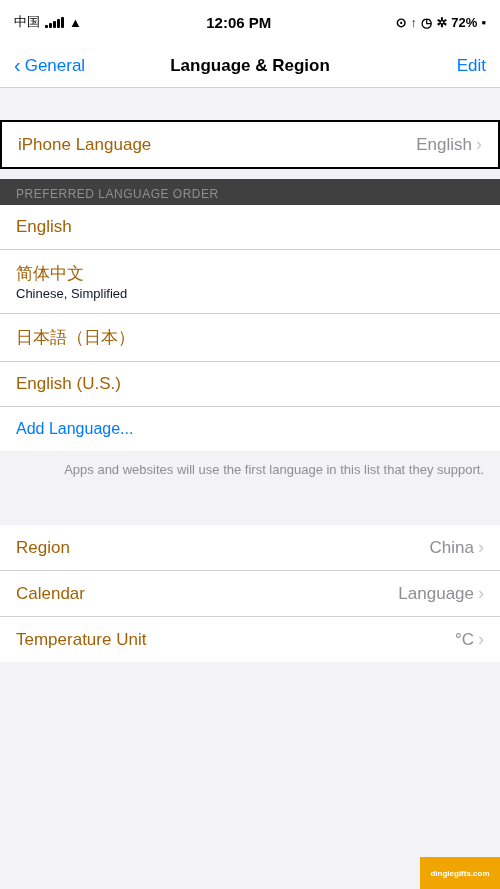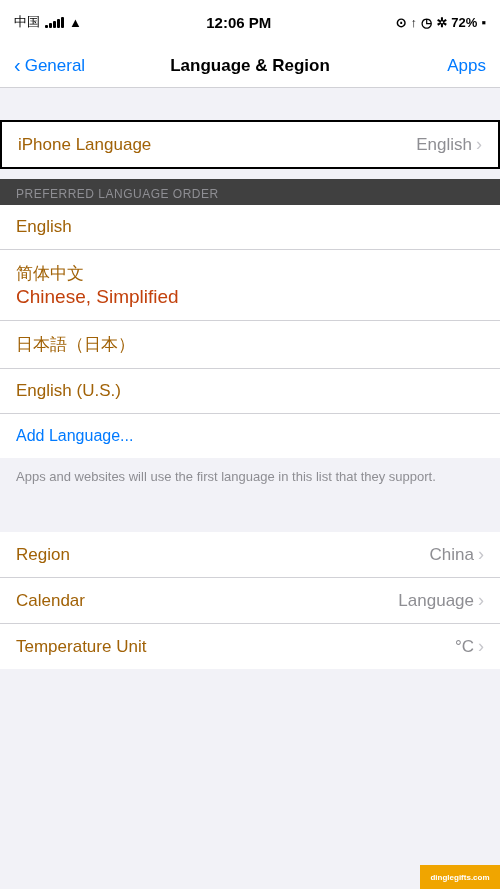--- a/index.html
+++ b/index.html
@@ -131,22 +131,22 @@
       flex-direction: column;
       gap: 1px;
     }
 
     .list-item-title {
       font-size: 17px;
       color: #a16207;
     }
 
     .list-item-subtitle {
-      font-size: 19px;
-      color: #c2410c;
+      font-size: 13px;
+      color: #0f172a;
     }
 
     .list-item-right {
       display: flex;
       align-items: center;
       gap: 4px;
       color: #8e8e93;
       font-size: 17px;
     }
 
@@ -167,29 +167,30 @@
       margin: 16px 0 0 0;
       background-color: #ffffff;
     }
 
     .footer-text {
       background-color: #f2f2f7;
       padding: 10px 16px;
       font-size: 13px;
       color: #8e8e93;
       line-height: 1.4;
+      text-align: right;
     }
 
     
     .watermark {
       position: absolute;
       bottom: 0;
       right: 0;
       width: 80px;
-      height: 24px;
+      height: 32px;
       background-color: #f0a500;
       display: flex;
       align-items: center;
       justify-content: center;
     }
 
     .watermark-text {
       font-size: 8px;
       color: #ffffff;
       text-align: center;
@@ -241,21 +242,21 @@
     <span>▪</span>
   </div>
 </div>
 
 <div class="nav-bar relative-nav">
   <div class="nav-back">
     <span class="nav-back-chevron">‹</span>
     <span>General</span>
   </div>
   <div class="nav-title">Language &amp; Region</div>
-  <div class="nav-edit">Apps</div>
+  <div class="nav-edit">Edit</div>
 </div>
 
 <div style="background:#f2f2f7; padding: 16px 0 0 0;">
   <div class="iphone-language-section">
     <div class="list-item">
       <span class="list-item-title">iPhone Language</span>
       <div class="list-item-right">
         <span>English</span>
         <span class="chevron-right">›</span>
       </div>

